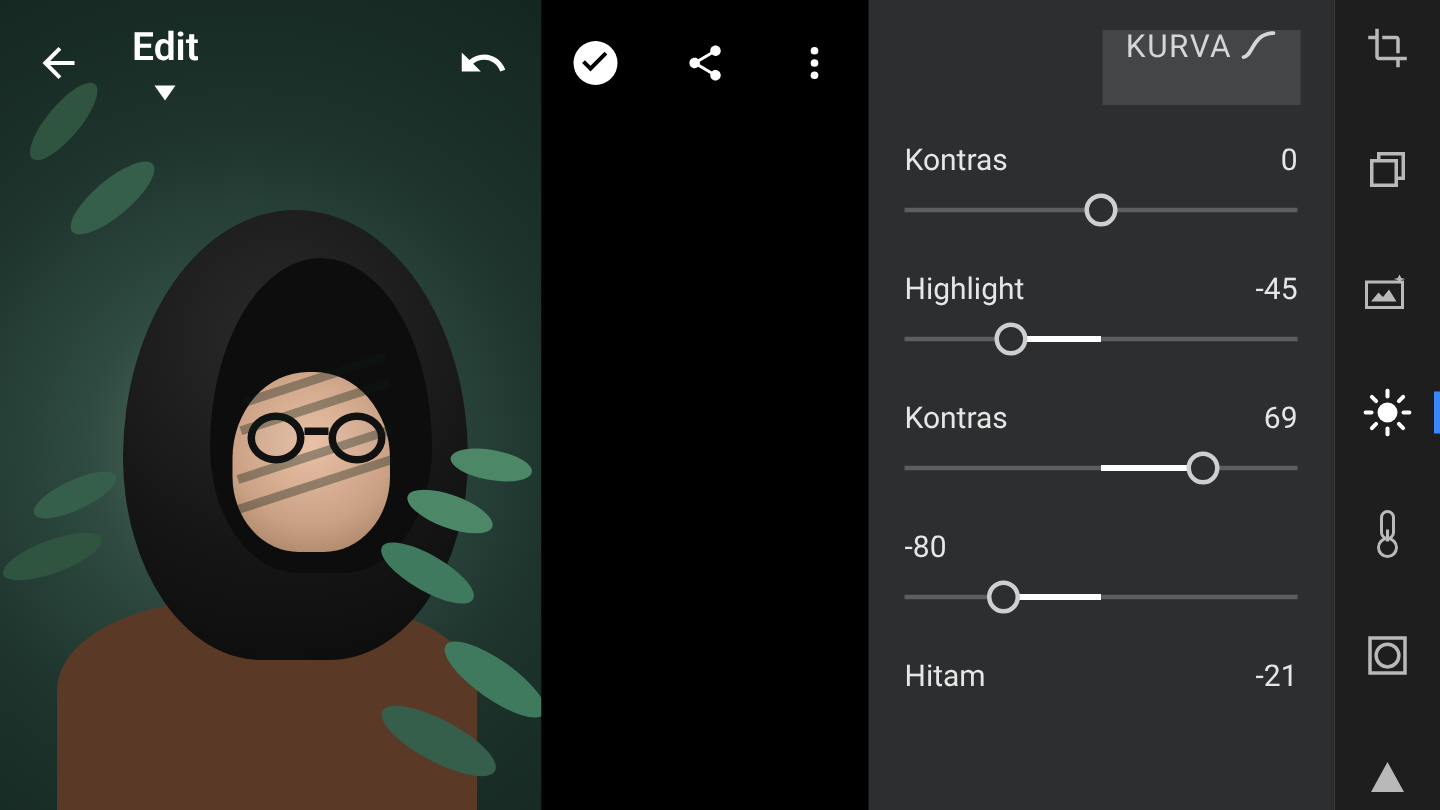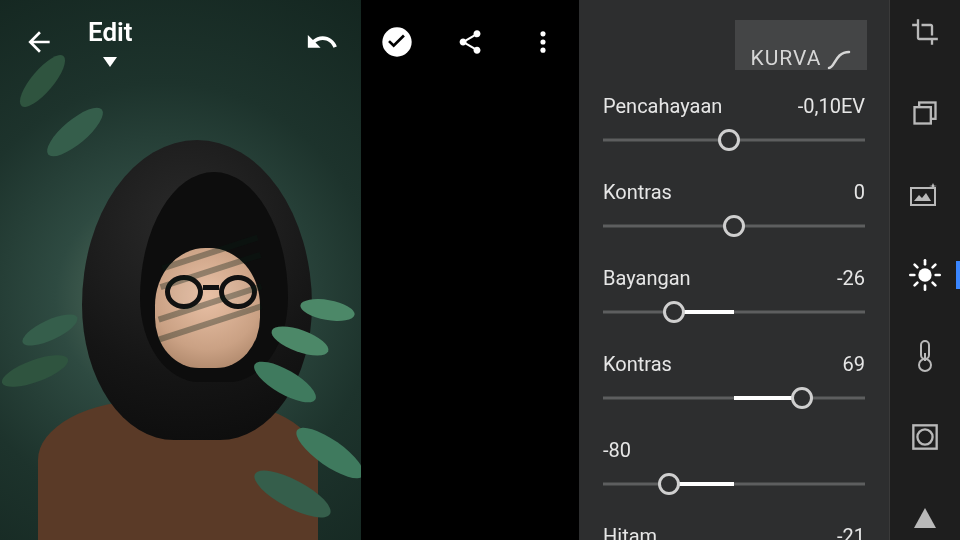--- a/index.html
+++ b/index.html
@@ -20,21 +20,21 @@
   
   .topbar-left { position: absolute; top: 0; left: 0; right: 0; height: 84px; display: flex; align-items: center; gap: 28px; padding: 0 18px; }
   .icon-btn { width: 42px; height: 42px; display: flex; align-items: center; justify-content: center; cursor: pointer; }
   .edit-label { font-size: 26px; font-weight: 600; color: #fff; display: flex; align-items: center; gap: 6px; cursor: pointer; flex-direction: column; }
   .caret-down { width: 0; height: 0; border-left: 7px solid transparent; border-right: 7px solid transparent; border-top: 10px solid #fff; margin-top: 4px; }
   
   .middle { flex: 0 0 218px; height: 100%; background: #000; position: relative; }
   .middle .action-row { position: absolute; top: 0; left: 0; right: 0; height: 84px; display: flex; align-items: center; justify-content: space-around; }
   
   .panel { flex: 0 0 310px; height: 100%; background: #2d2e2f; padding: 16px 24px 0 24px; overflow: hidden; position: relative; }
-  .kurva { position: absolute; top: 20px; right: 22px; background: #444546; height: 50px; width: 132px; display: flex; align-items: flex-end; justify-content: center; gap: 6px; font-size: 21px; color: #d6d6d6; letter-spacing: 1px; cursor: pointer; }
+  .kurva { position: absolute; top: 20px; right: 22px; background: #444546; height: 50px; width: 132px; display: flex; align-items: flex-start; justify-content: center; gap: 6px; font-size: 21px; color: #d6d6d6; letter-spacing: 1px; cursor: pointer; }
   .sliders { position: absolute; top: 94px; left: 24px; right: 24px; display: flex; flex-direction: column; gap: 28px; }
   .slider-row { display: flex; flex-direction: column; gap: 10px; }
   .slider-labels { display: flex; justify-content: space-between; font-size: 20px; color: #e6e6e6; }
   .track { position: relative; height: 24px; }
   .track-line { position: absolute; top: 50%; left: 0; right: 0; height: 3px; background: #5d5e5f; transform: translateY(-50%); }
   .fill { position: absolute; top: 50%; height: 4px; background: #fff; transform: translateY(-50%); }
   .thumb { position: absolute; top: 50%; width: 22px; height: 22px; border: 3px solid #cfcfcf; background: #2d2e2f; border-radius: 50%; transform: translate(-50%, -50%); }
   
   .toolbar { flex: 0 0 70px; height: 100%; background: #1e1e1e; display: flex; flex-direction: column; align-items: center; padding-top: 10px; gap: 38px; border-left: 1px solid #3a3a3a; }
   .tool { width: 70px; height: 56px; display: flex; align-items: center; justify-content: center; cursor: pointer; position: relative; }
@@ -118,44 +118,33 @@
   <div class="panel">
     <div class="kurva">
       <span>KURVA</span>
       <svg width="24" height="20" viewBox="0 0 24 20">
           <path d="M2 18 C 8 18 8 2 22 2" stroke="#d6d6d6" stroke-width="2.5" fill="none" stroke-linecap="round"></path>
         </svg>
     </div>
     <div class="sliders" id="sliders-host">
         <div class="slider-row">
           <div class="slider-labels">
-            <span>Pencahayaan</span>
-            <span>-0,10EV</span>
-          </div>
-          <div class="track">
-            <div class="track-line"></div>
-            <div class="fill" style="left:48%;width:2%"></div>
-            <div class="thumb" style="left:48%"></div>
-          </div>
-        </div>
-        <div class="slider-row">
-          <div class="slider-labels">
             <span>Kontras</span>
             <span>0</span>
           </div>
           <div class="track">
             <div class="track-line"></div>
             <div class="fill" style="left:50%;width:0%"></div>
             <div class="thumb" style="left:50%"></div>
           </div>
         </div>
         <div class="slider-row">
           <div class="slider-labels">
-            <span>Bayangan</span>
-            <span>-26</span>
+            <span>Highlight</span>
+            <span>-45</span>
           </div>
           <div class="track">
             <div class="track-line"></div>
             <div class="fill" style="left:27%;width:23%"></div>
             <div class="thumb" style="left:27%"></div>
           </div>
         </div>
         <div class="slider-row">
           <div class="slider-labels">
             <span>Kontras</span>

